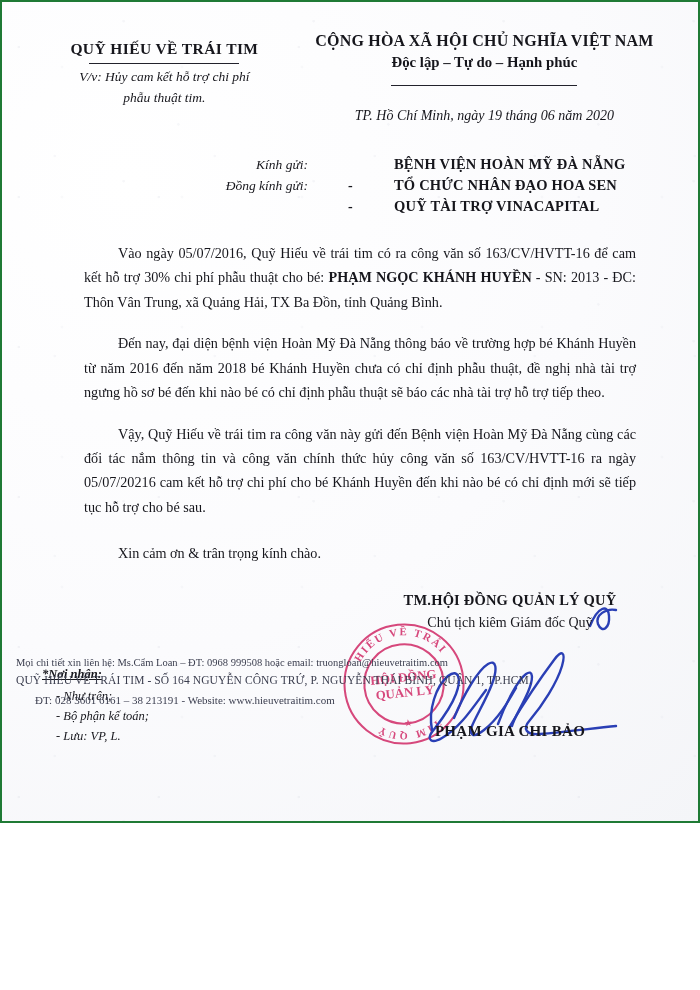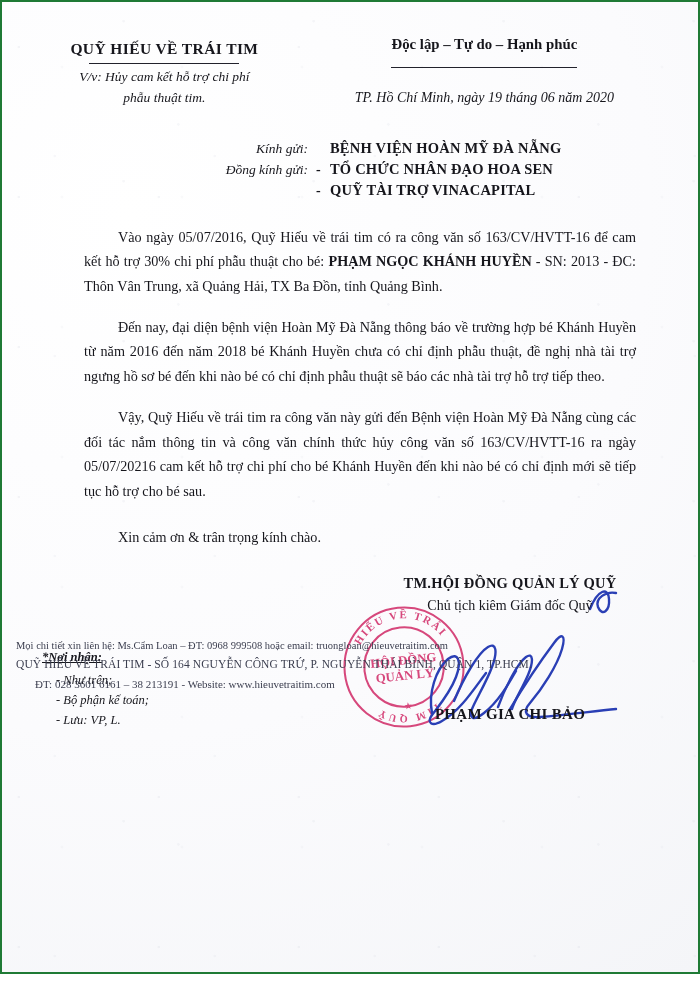--- a/index.html
+++ b/index.html
@@ -11,21 +11,21 @@
     height: 990px;
     background: #ffffff;
     font-family: "Liberation Serif", "DejaVu Serif", serif;
     color: #16161c;
     overflow: hidden;
   }
 
   #page {
     position: relative;
     width: 700px;
-    height: 974px;
+    height: 823px;
     box-sizing: border-box;
     border: 2px solid #1f7a35;
     background:
       radial-gradient(circle at 18% 22%, #ffffff 0%, #fbfbfd 55%, #f4f5f8 100%);
   }
 
   
   #paper-texture {
     position: absolute;
     inset: 0;
@@ -101,20 +101,21 @@
   
   #recipients {
     margin: 32px 0 0 0;
     padding-left: 190px;
     font-size: 14px;
   }
   .recip-row {
     display: flex;
     align-items: baseline;
     margin-bottom: 4px;
+    gap: 32px;
   }
   .recip-label {
     font-style: italic;
     text-align: right;
     width: 124px;
     flex: 0 0 124px;
     padding-right: 8px;
     box-sizing: border-box;
     font-size: 13.5px;
   }
@@ -244,20 +245,21 @@
       <div id="header-left">
         <div class="org-name">QUỸ HIẾU VỀ TRÁI TIM</div>
         <div class="rule"></div>
         <div class="subject">
           <span>V/v: Hủy cam kết hỗ trợ chi phí</span><br>
           <span>phẫu thuật tim.</span>
         </div>
       </div>
 
       <div id="header-right">
+        <div class="nation-title">CỘNG HÒA XÃ HỘI CHỦ NGHĨA VIỆT NAM</div>
         <div>
           <span class="nation-motto">Độc lập – Tự do – Hạnh phúc</span>
         </div>
         <div class="place-date">TP. Hồ Chí Minh, ngày 19 tháng 06 năm 2020</div>
       </div>
 
     </div>
 
     <div id="recipients">
       <div class="recip-row">

